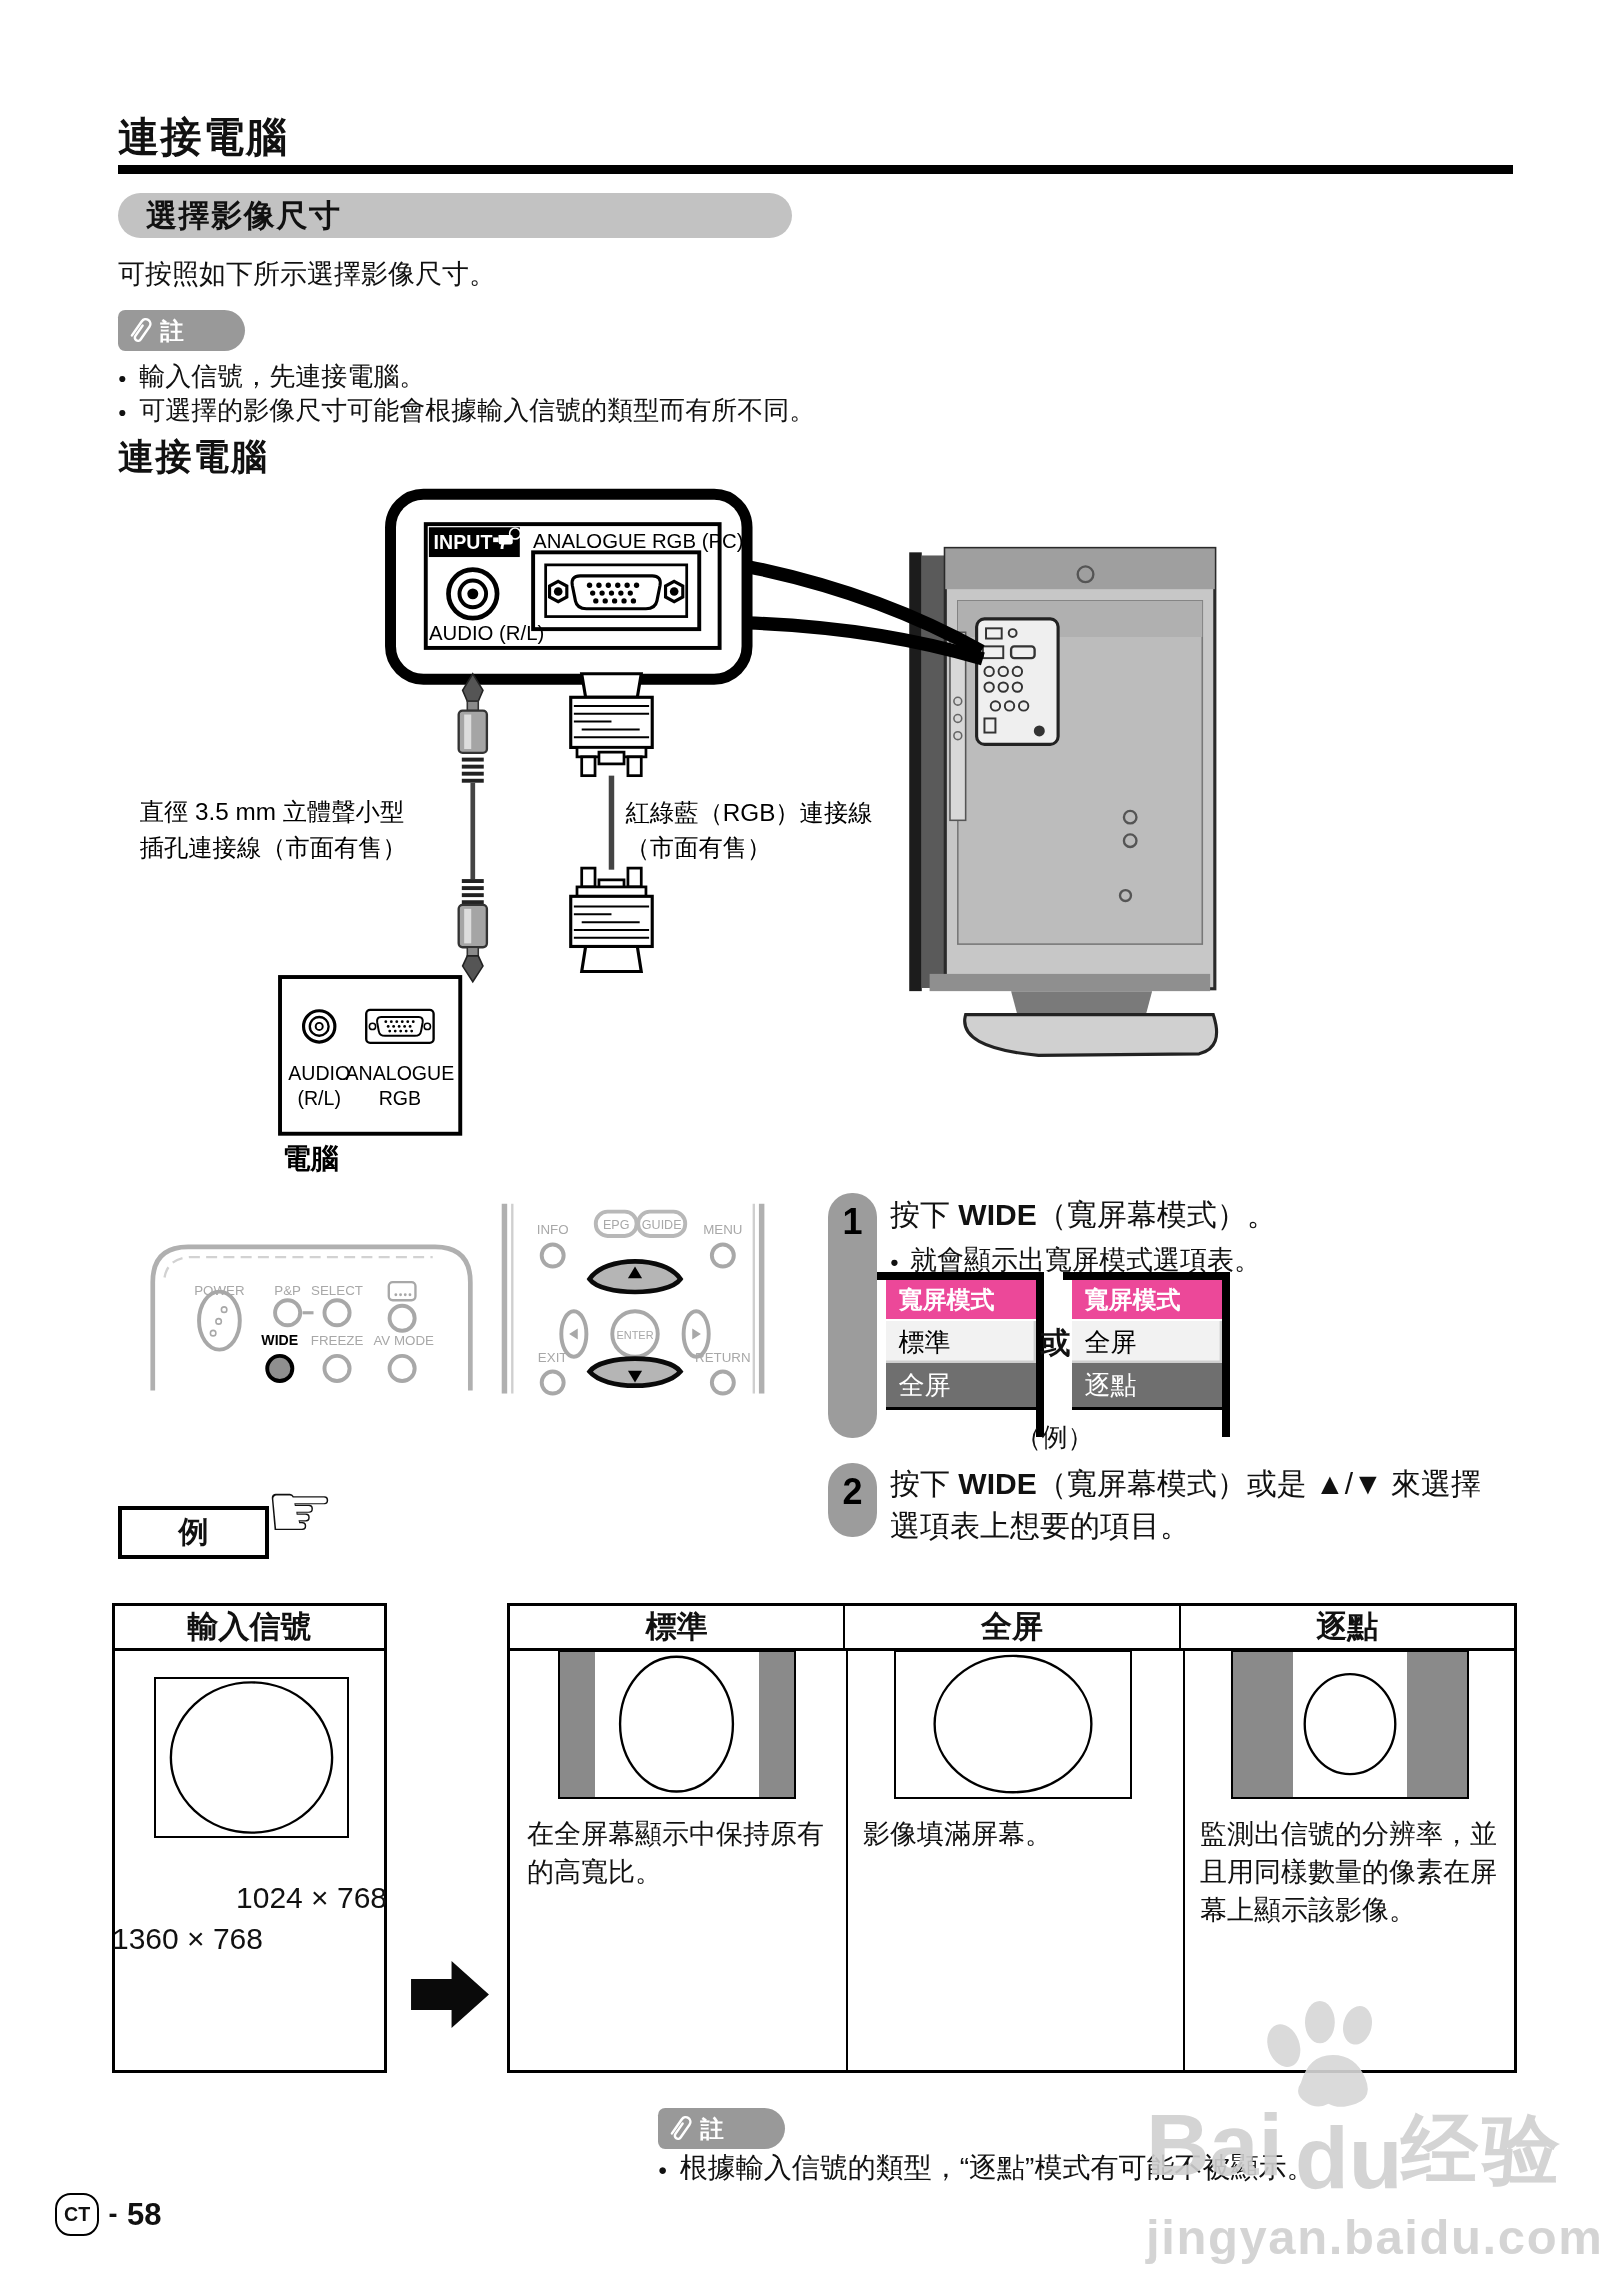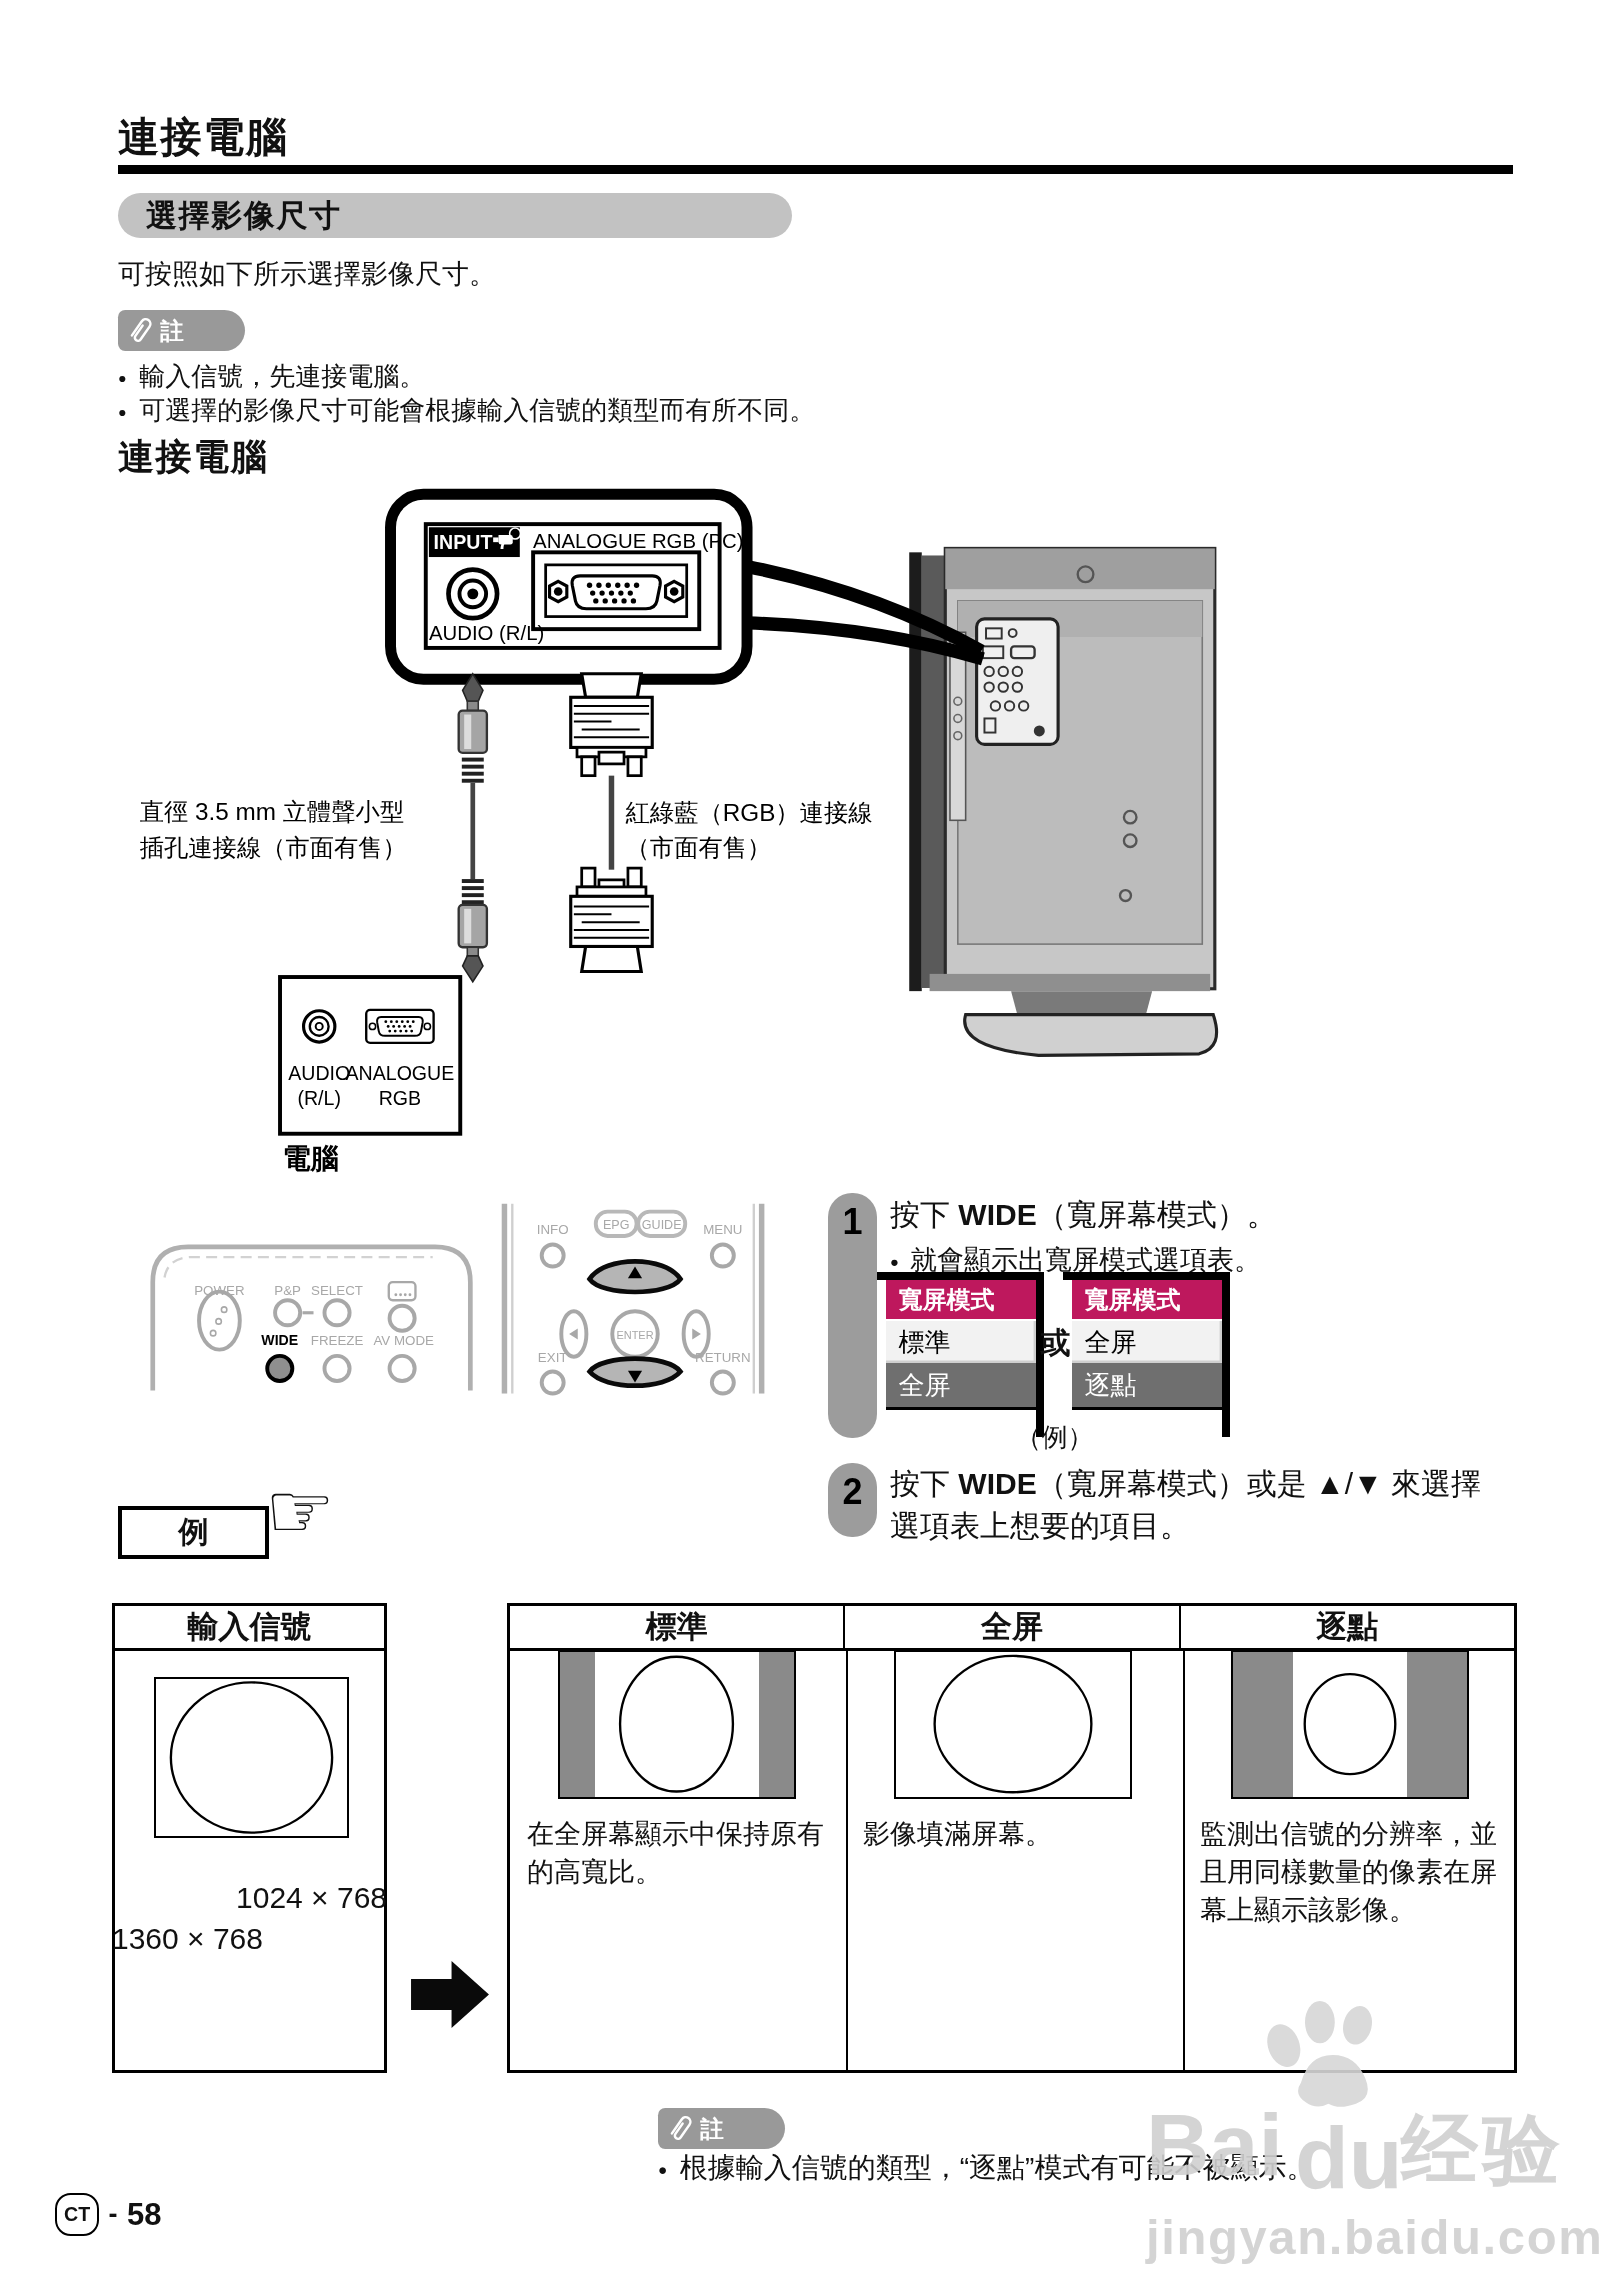--- a/index.html
+++ b/index.html
@@ -26,21 +26,21 @@
              font-size:36px;font-weight:bold;color:#000;padding-top:7.8px;box-sizing:border-box;}
   .s-line{font-size:30px;}
   .s-line b{font-weight:bold;}
   .s-bullet{font-size:27px;}
   .s-bullet::before{content:"●";font-size:0.55em;vertical-align:middle;margin-right:11px;}
   
   .menu-box{width:150px;border-bottom:3.1px solid #000;}
   .menu-box .mtop{position:absolute;left:-9.4px;right:-7.8px;top:-7.8px;height:7.8px;background:#000;}
   .menu-box .mright{position:absolute;right:-7.8px;top:-7.8px;width:7.8px;bottom:-30px;background:#000;}
   .mrow{position:relative;padding-left:12.5px;display:flex;align-items:center;box-sizing:border-box;}
-  .mhead{height:39px;background:#be185d;color:#fff;font-size:24px;font-weight:bold;}
+  .mhead{height:39px;background:#ec4899;color:#fff;font-size:24px;font-weight:bold;}
   .msel{height:44px;background:#f2f2f2;color:#000;font-size:26px;border-top:2.4px solid #fff;
         box-shadow:inset -2.4px -2.4px 0 #cfcfcf;}
   .mdark{height:44px;background:#6f6f6f;color:#fff;font-size:26px;}
   .or-label{font-size:30px;font-weight:bold;}
   .example-caption{font-size:26px;}
   
   .ex-box{left:118px;top:1506px;width:143px;height:45px;border:4.7px solid #000;
           display:flex;align-items:center;justify-content:center;font-size:30px;font-weight:bold;}
   .ex-hand{left:265px;top:1472px;font-size:78px;line-height:78px;}
   .ex-caption{left:118px;top:1634px;font-size:17px;font-family:Liberation Mono, monospace;}

